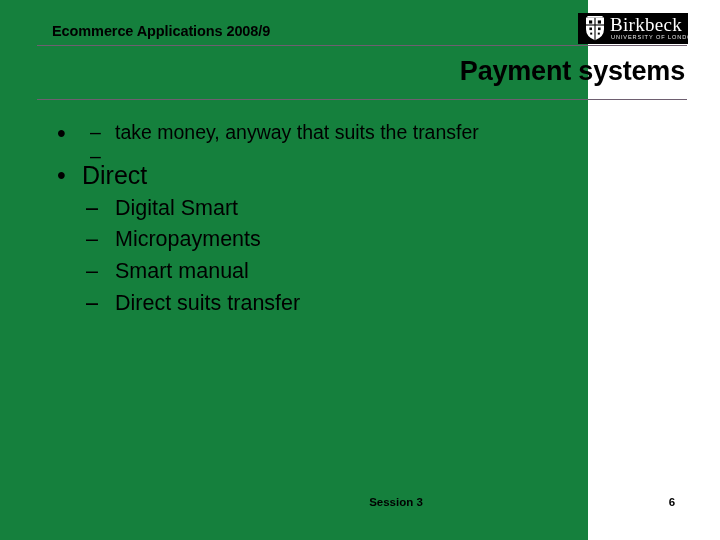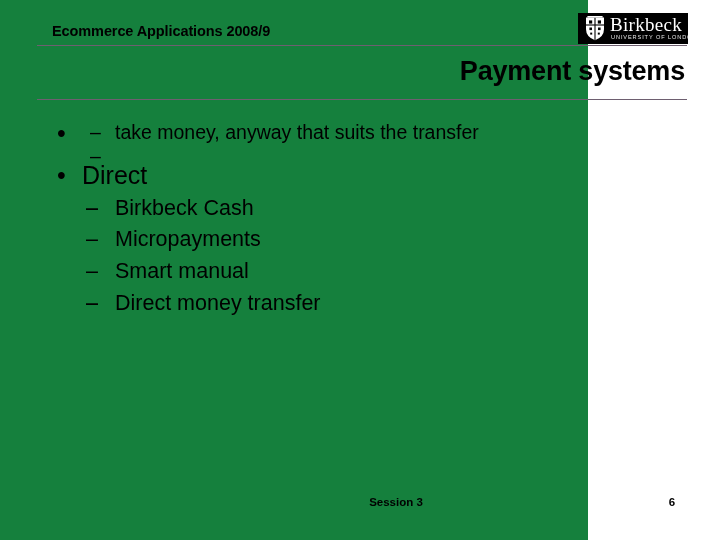--- a/index.html
+++ b/index.html
@@ -237,36 +237,36 @@
       <span class="bullet-dot">•</span>
       <span>Direct</span>
     </div>
     <div class="gap-after-options"></div>
 
     <div class="lvl2-wide">
       <span class="bullet-dash">–</span>
     </div>
     <div class="lvl2-wide">
       <span class="bullet-dash">–</span>
-      <span>Birkbeck Cash</span>
+      <span>Digital Smart</span>
     </div>
     <div class="lvl2-wide">
       <span class="bullet-dash">–</span>
       <span>Micropayments</span>
     </div>
     <div class="lvl2-wide">
       <span class="bullet-dash">–</span>
       <span>Smart manual</span>
     </div>
     <div class="lvl2-wide">
       <span class="bullet-dash">–</span>
     </div>
     <div class="lvl2-wide">
       <span class="bullet-dash">–</span>
-      <span>Direct money transfer</span>
+      <span>Direct suits transfer</span>
     </div>
 
   </div>
 
   <div class="footer-session">Session 3</div>
   <div class="footer-pageno">6</div>
 
 </div>
 
 </body></html>

